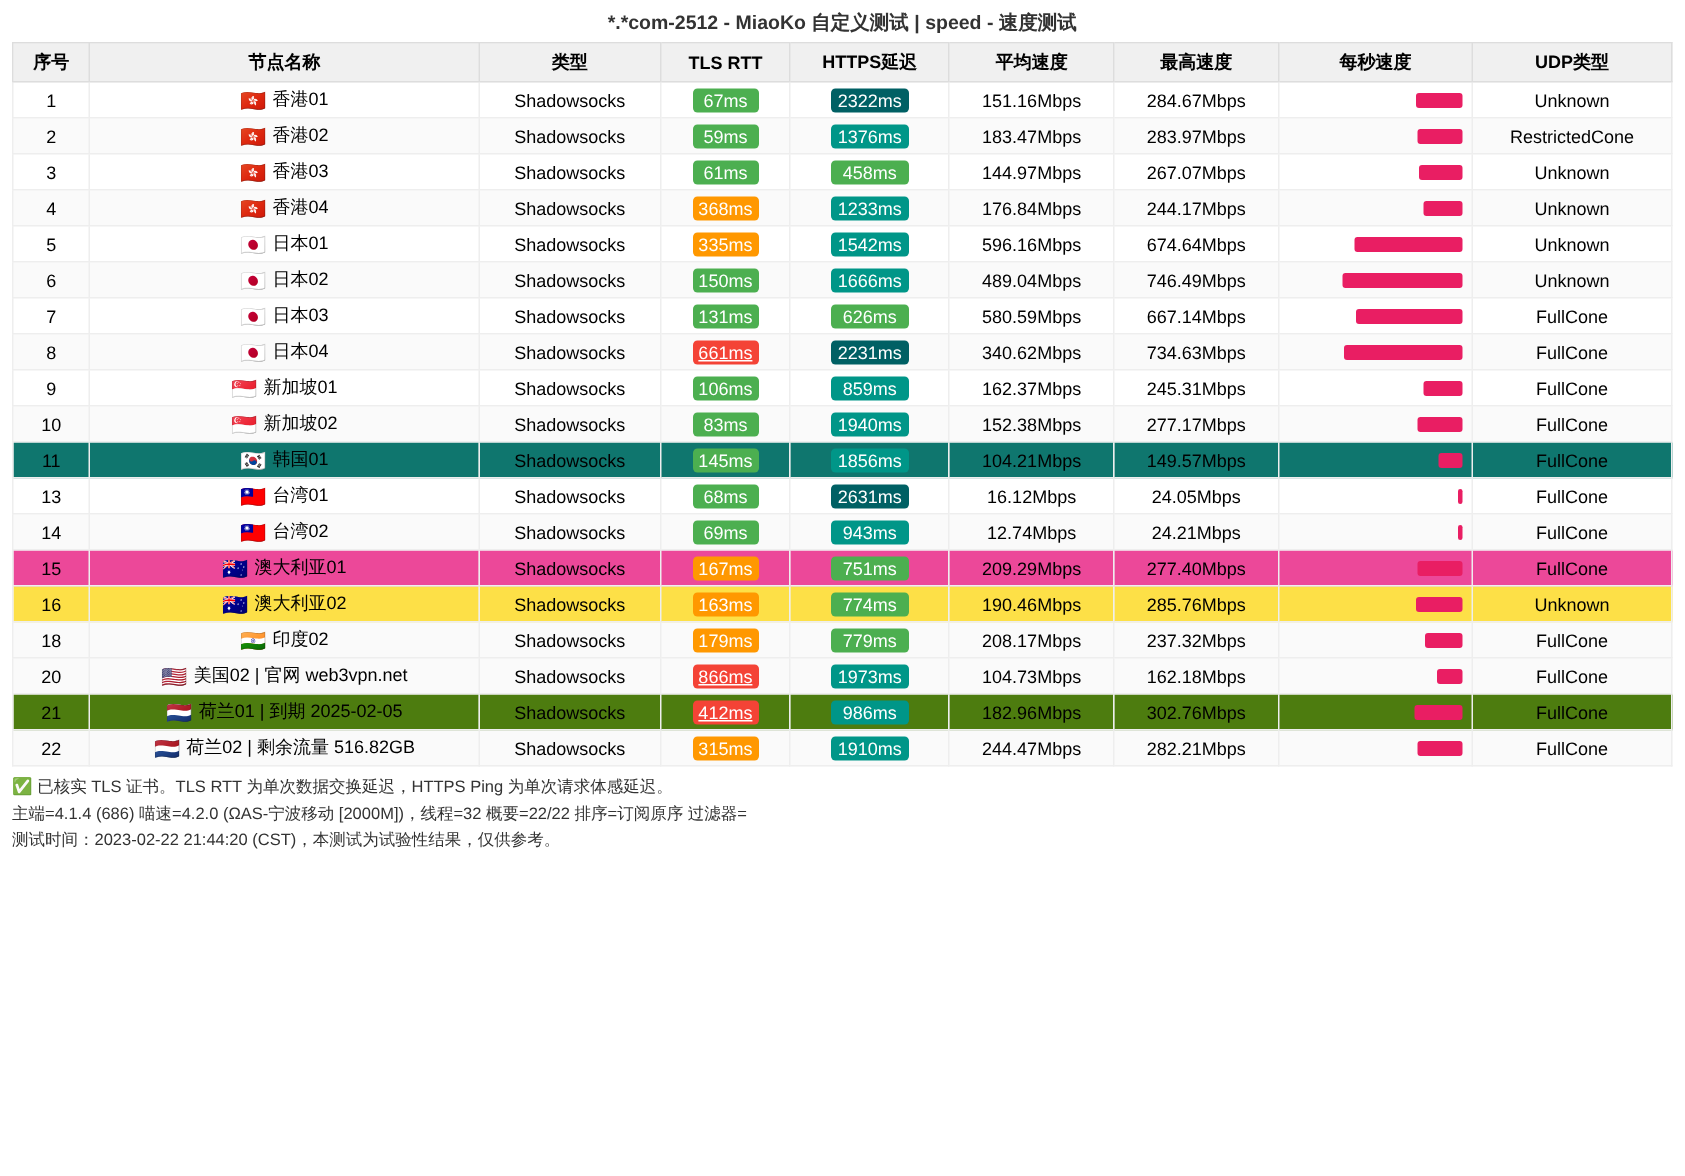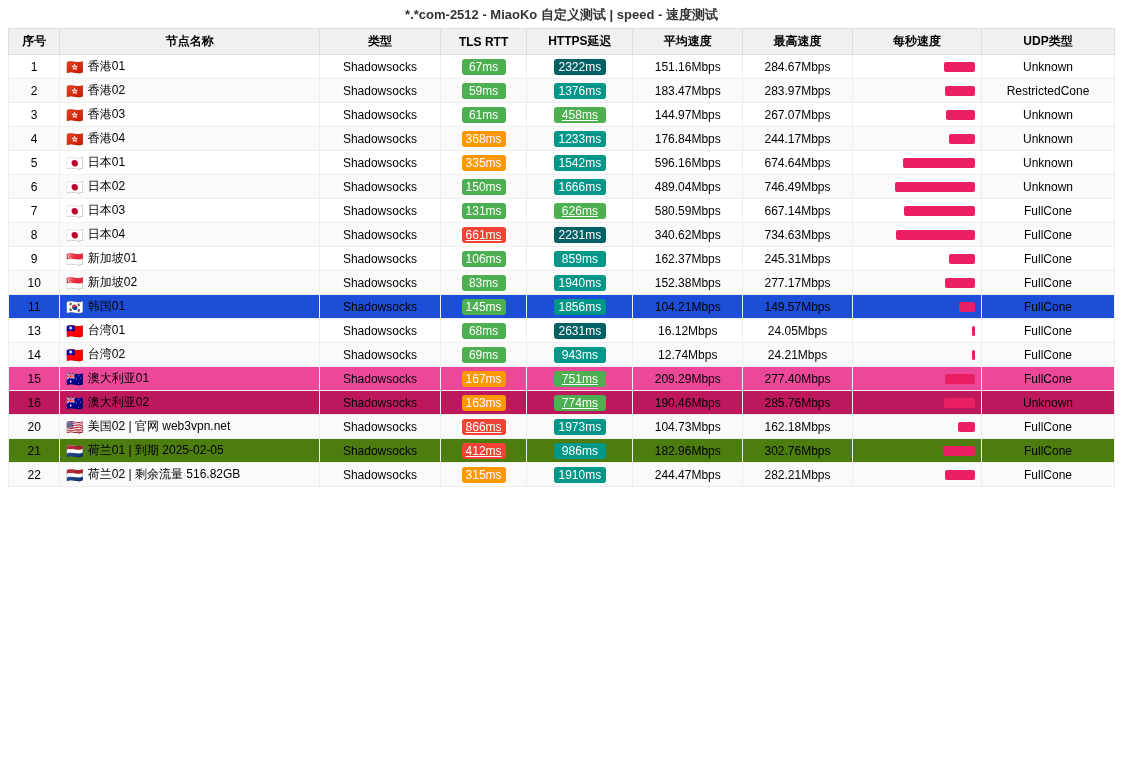--- a/index.html
+++ b/index.html
@@ -42,21 +42,21 @@
     tbody tr:nth-child(even) {
       background: #fafafa;
     }
     td {
       padding: 3px 6px;
       text-align: center;
       border: 1px solid #eee;
       white-space: nowrap;
     }
     td.name-col {
-      text-align: left;
+      text-align: center;
     }
     .tls-rtt {
       background: #4caf50;
       color: #fff;
       border-radius: 3px;
       padding: 1px 4px;
       display: inline-block;
       min-width: 44px;
     }
     .tls-rtt.slow {
@@ -69,21 +69,20 @@
     .https-delay {
       background: #009688;
       color: #fff;
       border-radius: 3px;
       padding: 1px 4px;
       display: inline-block;
       min-width: 52px;
     }
     .https-delay.slow {
       background: #4caf50;
-      text-decoration: underline;
     }
     .https-delay.medium {
       background: #009688;
     }
     .https-delay.very-slow {
       background: #006064;
     }
     .speed-bar-container {
       display: flex;
       align-items: center;
@@ -286,21 +285,21 @@
     <td><span class="https-delay medium">1940ms</span></td>
     <td>152.38Mbps</td>
     <td>277.17Mbps</td>
     <td>
       <div class="speed-bar-container">
         <span class="speed-bar" style="width:30px;"></span>
       </div>
     </td>
     <td>FullCone</td>
   </tr>
-        <tr style="background: #1d4ed8;">
+        <tr style="background: #0f766e;">
     <td>11</td>
     <td class="name-col">
       <span style="font-size:14px;vertical-align:middle;margin-right:4px;">🇰🇷</span>韩国01
     </td>
     <td>Shadowsocks</td>
     <td><span class="tls-rtt ">145ms</span></td>
     <td><span class="https-delay medium">1856ms</span></td>
     <td>104.21Mbps</td>
     <td>149.57Mbps</td>
     <td>
@@ -354,38 +353,55 @@
     <td><span class="https-delay slow">751ms</span></td>
     <td>209.29Mbps</td>
     <td>277.40Mbps</td>
     <td>
       <div class="speed-bar-container">
         <span class="speed-bar" style="width:30px;"></span>
       </div>
     </td>
     <td>FullCone</td>
   </tr>
-        <tr style="background: #be185d;">
+        <tr style="background: #fde047;">
     <td>16</td>
     <td class="name-col">
       <span style="font-size:14px;vertical-align:middle;margin-right:4px;">🇦🇺</span>澳大利亚02
     </td>
     <td>Shadowsocks</td>
     <td><span class="tls-rtt slow">163ms</span></td>
     <td><span class="https-delay slow">774ms</span></td>
     <td>190.46Mbps</td>
     <td>285.76Mbps</td>
     <td>
       <div class="speed-bar-container">
         <span class="speed-bar" style="width:31px;"></span>
       </div>
     </td>
     <td>Unknown</td>
   </tr>
         <tr style="background: rgb(250, 250, 250);">
+    <td>18</td>
+    <td class="name-col">
+      <span style="font-size:14px;vertical-align:middle;margin-right:4px;">🇮🇳</span>印度02
+    </td>
+    <td>Shadowsocks</td>
+    <td><span class="tls-rtt slow">179ms</span></td>
+    <td><span class="https-delay slow">779ms</span></td>
+    <td>208.17Mbps</td>
+    <td>237.32Mbps</td>
+    <td>
+      <div class="speed-bar-container">
+        <span class="speed-bar" style="width:25px;"></span>
+      </div>
+    </td>
+    <td>FullCone</td>
+  </tr>
+        <tr style="background: rgb(250, 250, 250);">
     <td>20</td>
     <td class="name-col">
       <span style="font-size:14px;vertical-align:middle;margin-right:4px;">🇺🇸</span>美国02 | 官网 web3vpn.net
     </td>
     <td>Shadowsocks</td>
     <td><span class="tls-rtt very-slow">866ms</span></td>
     <td><span class="https-delay medium">1973ms</span></td>
     <td>104.73Mbps</td>
     <td>162.18Mbps</td>
     <td>
@@ -424,13 +440,18 @@
     <td>282.21Mbps</td>
     <td>
       <div class="speed-bar-container">
         <span class="speed-bar" style="width:30px;"></span>
       </div>
     </td>
     <td>FullCone</td>
   </tr>
       </tbody>
   </table>
+  <div class="footer">
+    <div>✅ 已核实 TLS 证书。TLS RTT 为单次数据交换延迟，HTTPS Ping 为单次请求体感延迟。</div>
+    <div>主端=4.1.4 (686) 喵速=4.2.0 (ΩAS-宁波移动 [2000M])，线程=32 概要=22/22 排序=订阅原序 过滤器=</div>
+    <div>测试时间：2023-02-22 21:44:20 (CST)，本测试为试验性结果，仅供参考。</div>
+  </div>
 </div>
 
 </body></html>

